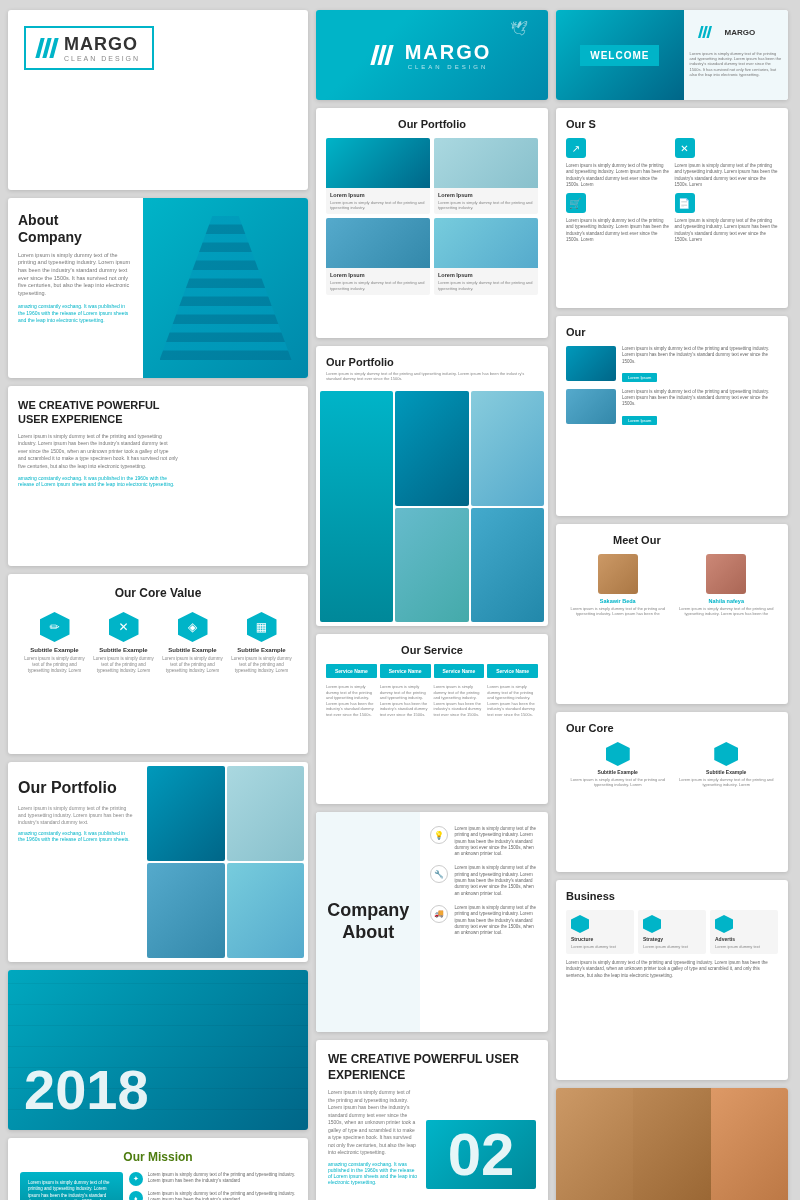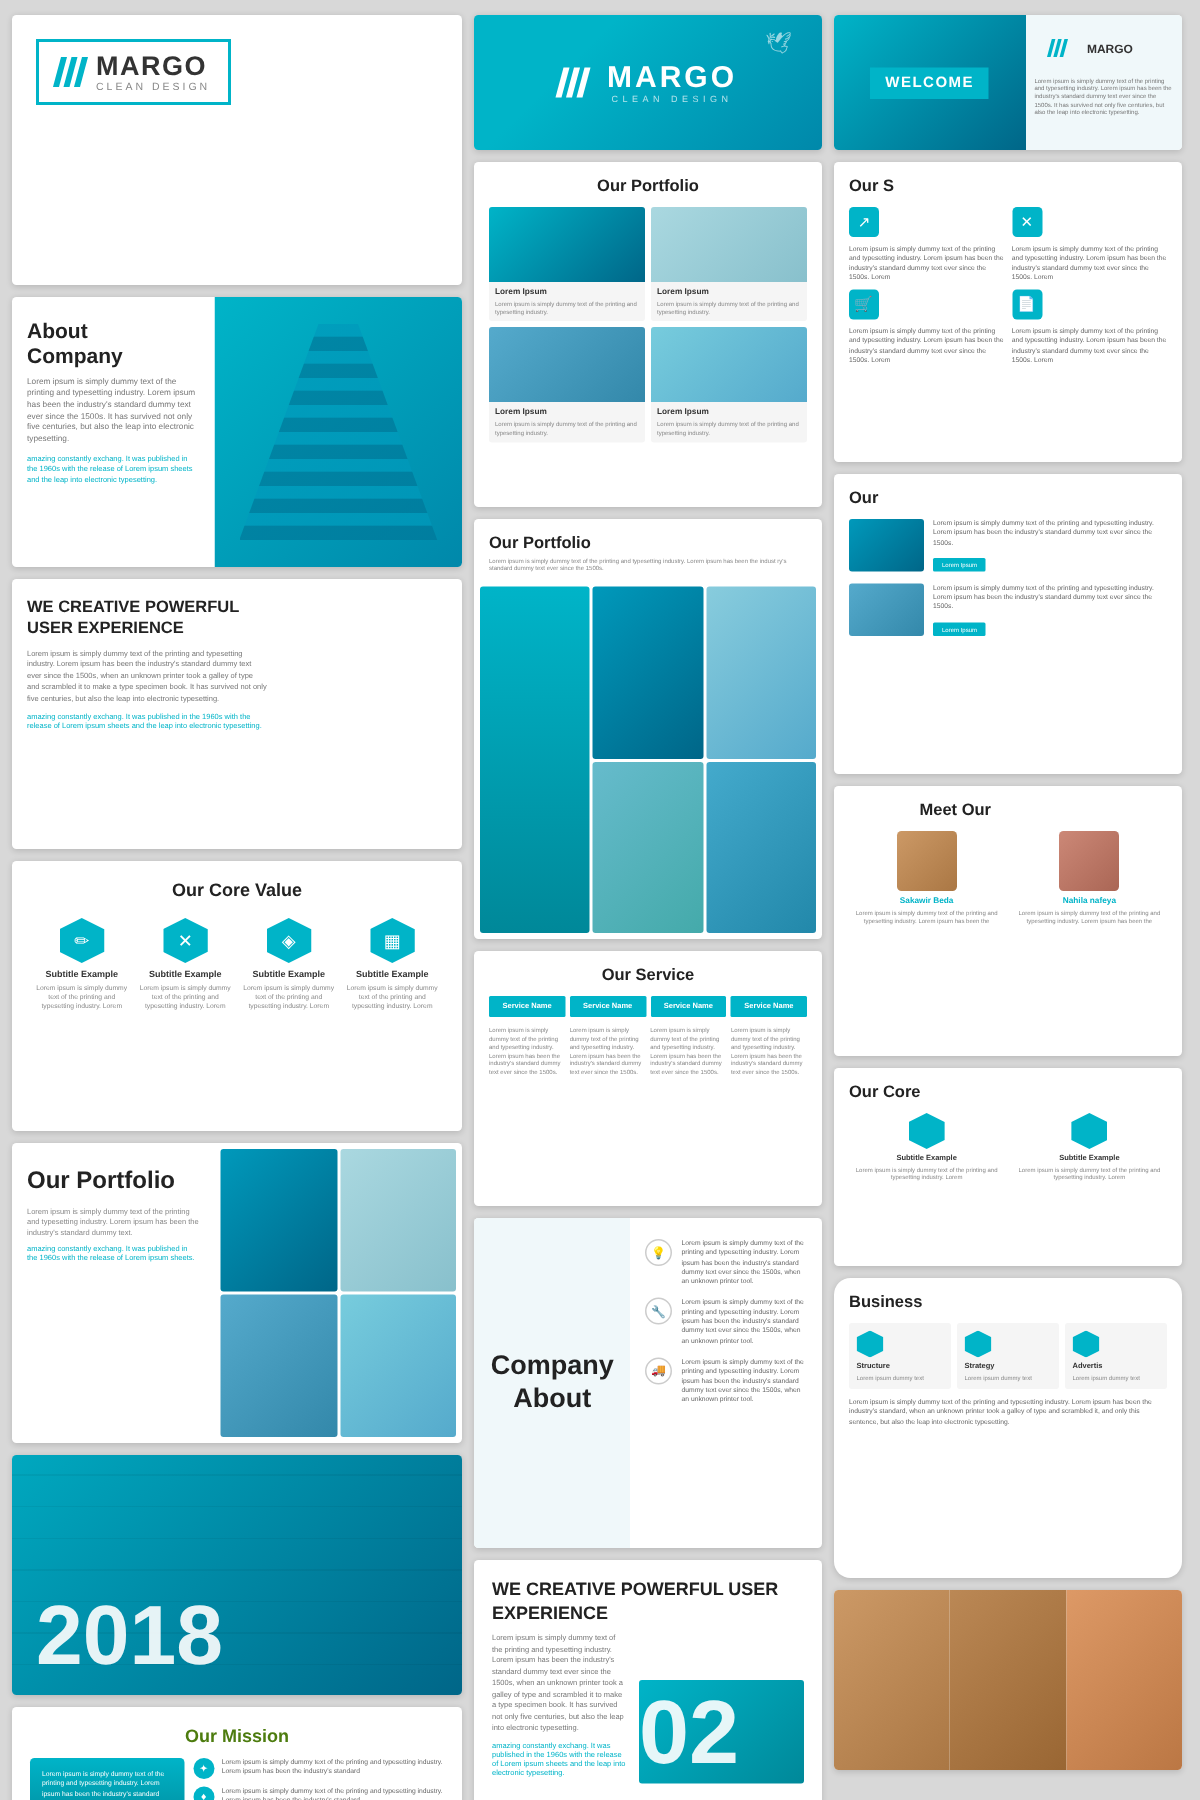--- a/index.html
+++ b/index.html
@@ -536,21 +536,21 @@
     .wc2-left .link-text {
       font-size: 5px;
       color: #00b4c8;
     }
     .wc2-right {
       width: 55%;
       background: linear-gradient(135deg, #00b4c8, #008899);
       border-radius: 2px;
       display: flex;
       align-items: center;
-      justify-content: flex-start;
+      justify-content: center;
       margin-top: 31px;
     }
     .wc2-big-num {
       font-size: 60px;
       font-weight: 900;
       color: white;
       opacity: 0.9;
     }
 
     
@@ -710,21 +710,21 @@
       margin-bottom: 2px;
     }
     .meet-desc {
       font-size: 4px;
       color: #888;
       line-height: 1.3;
     }
 
     
     .slide-core-right {
-      height: 132px;
+      height: 160px;
       padding: 10px;
     }
     .slide-core-right h2 {
       font-size: 11px;
       font-weight: 900;
       color: #222;
       margin-bottom: 8px;
     }
     .core-right-grid {
       display: grid;
@@ -750,21 +750,20 @@
     .core-right-item .core-desc {
       font-size: 4px;
       color: #888;
       line-height: 1.3;
     }
 
     
     .slide-business {
       height: 200px;
       padding: 10px;
-      border-radius: 11px;
     }
     .slide-business h2 {
       font-size: 11px;
       font-weight: 900;
       color: #222;
       margin-bottom: 8px;
     }
     .business-grid {
       display: grid;
       grid-template-columns: 1fr 1fr 1fr;

